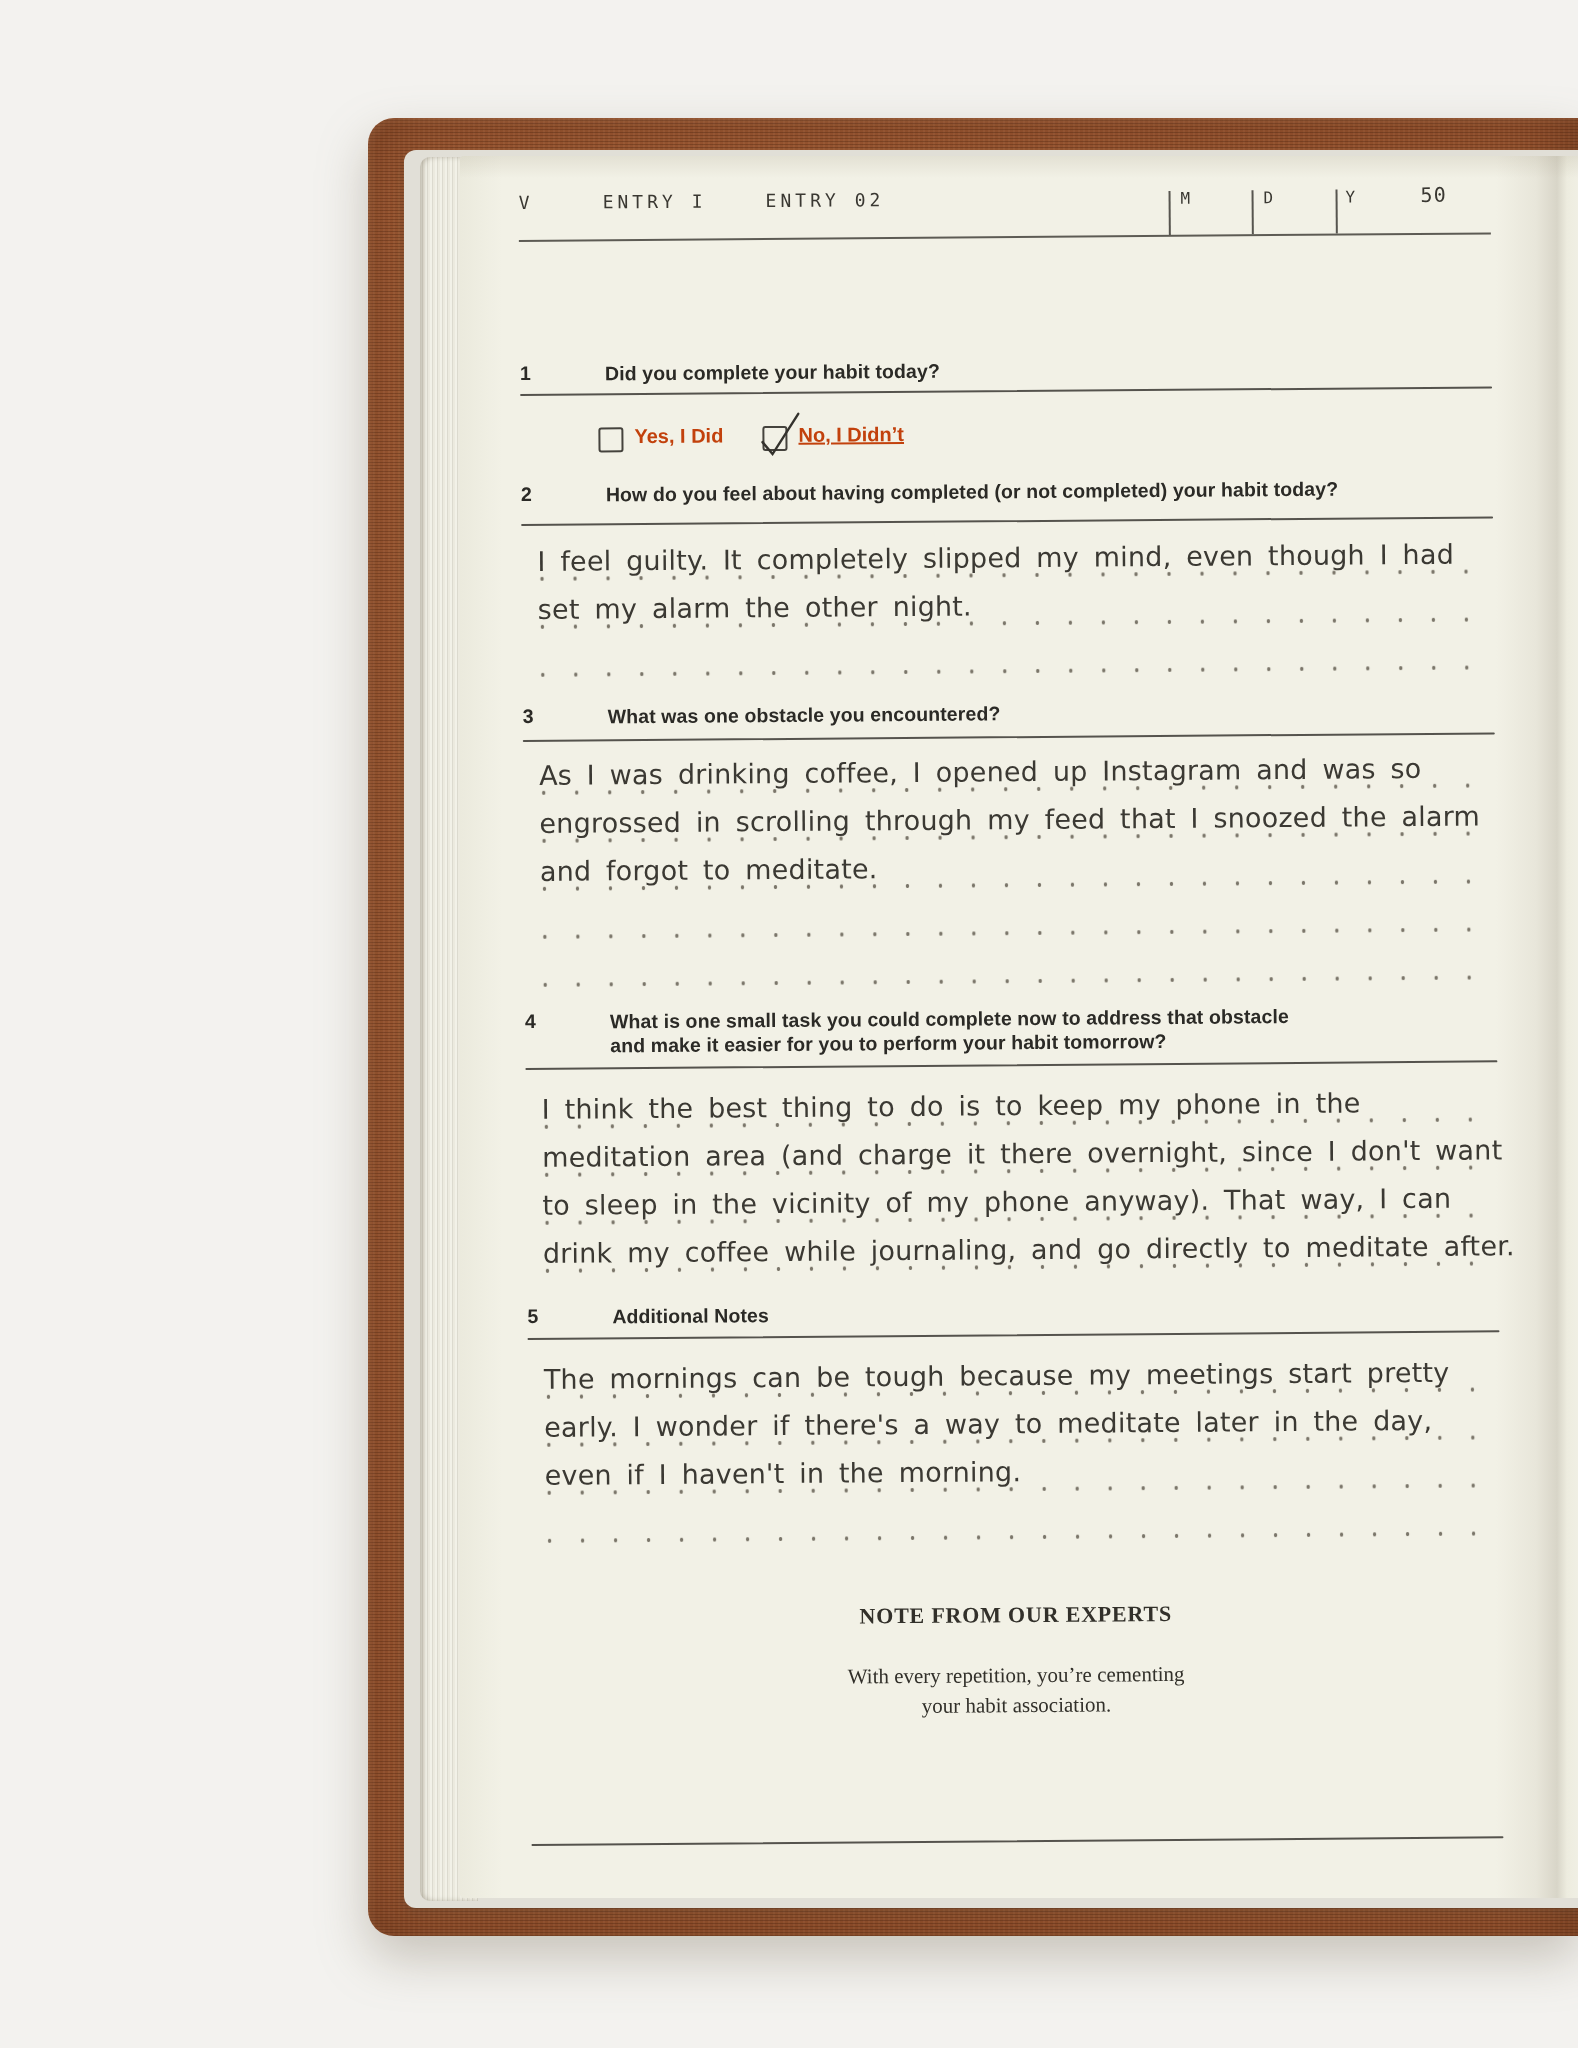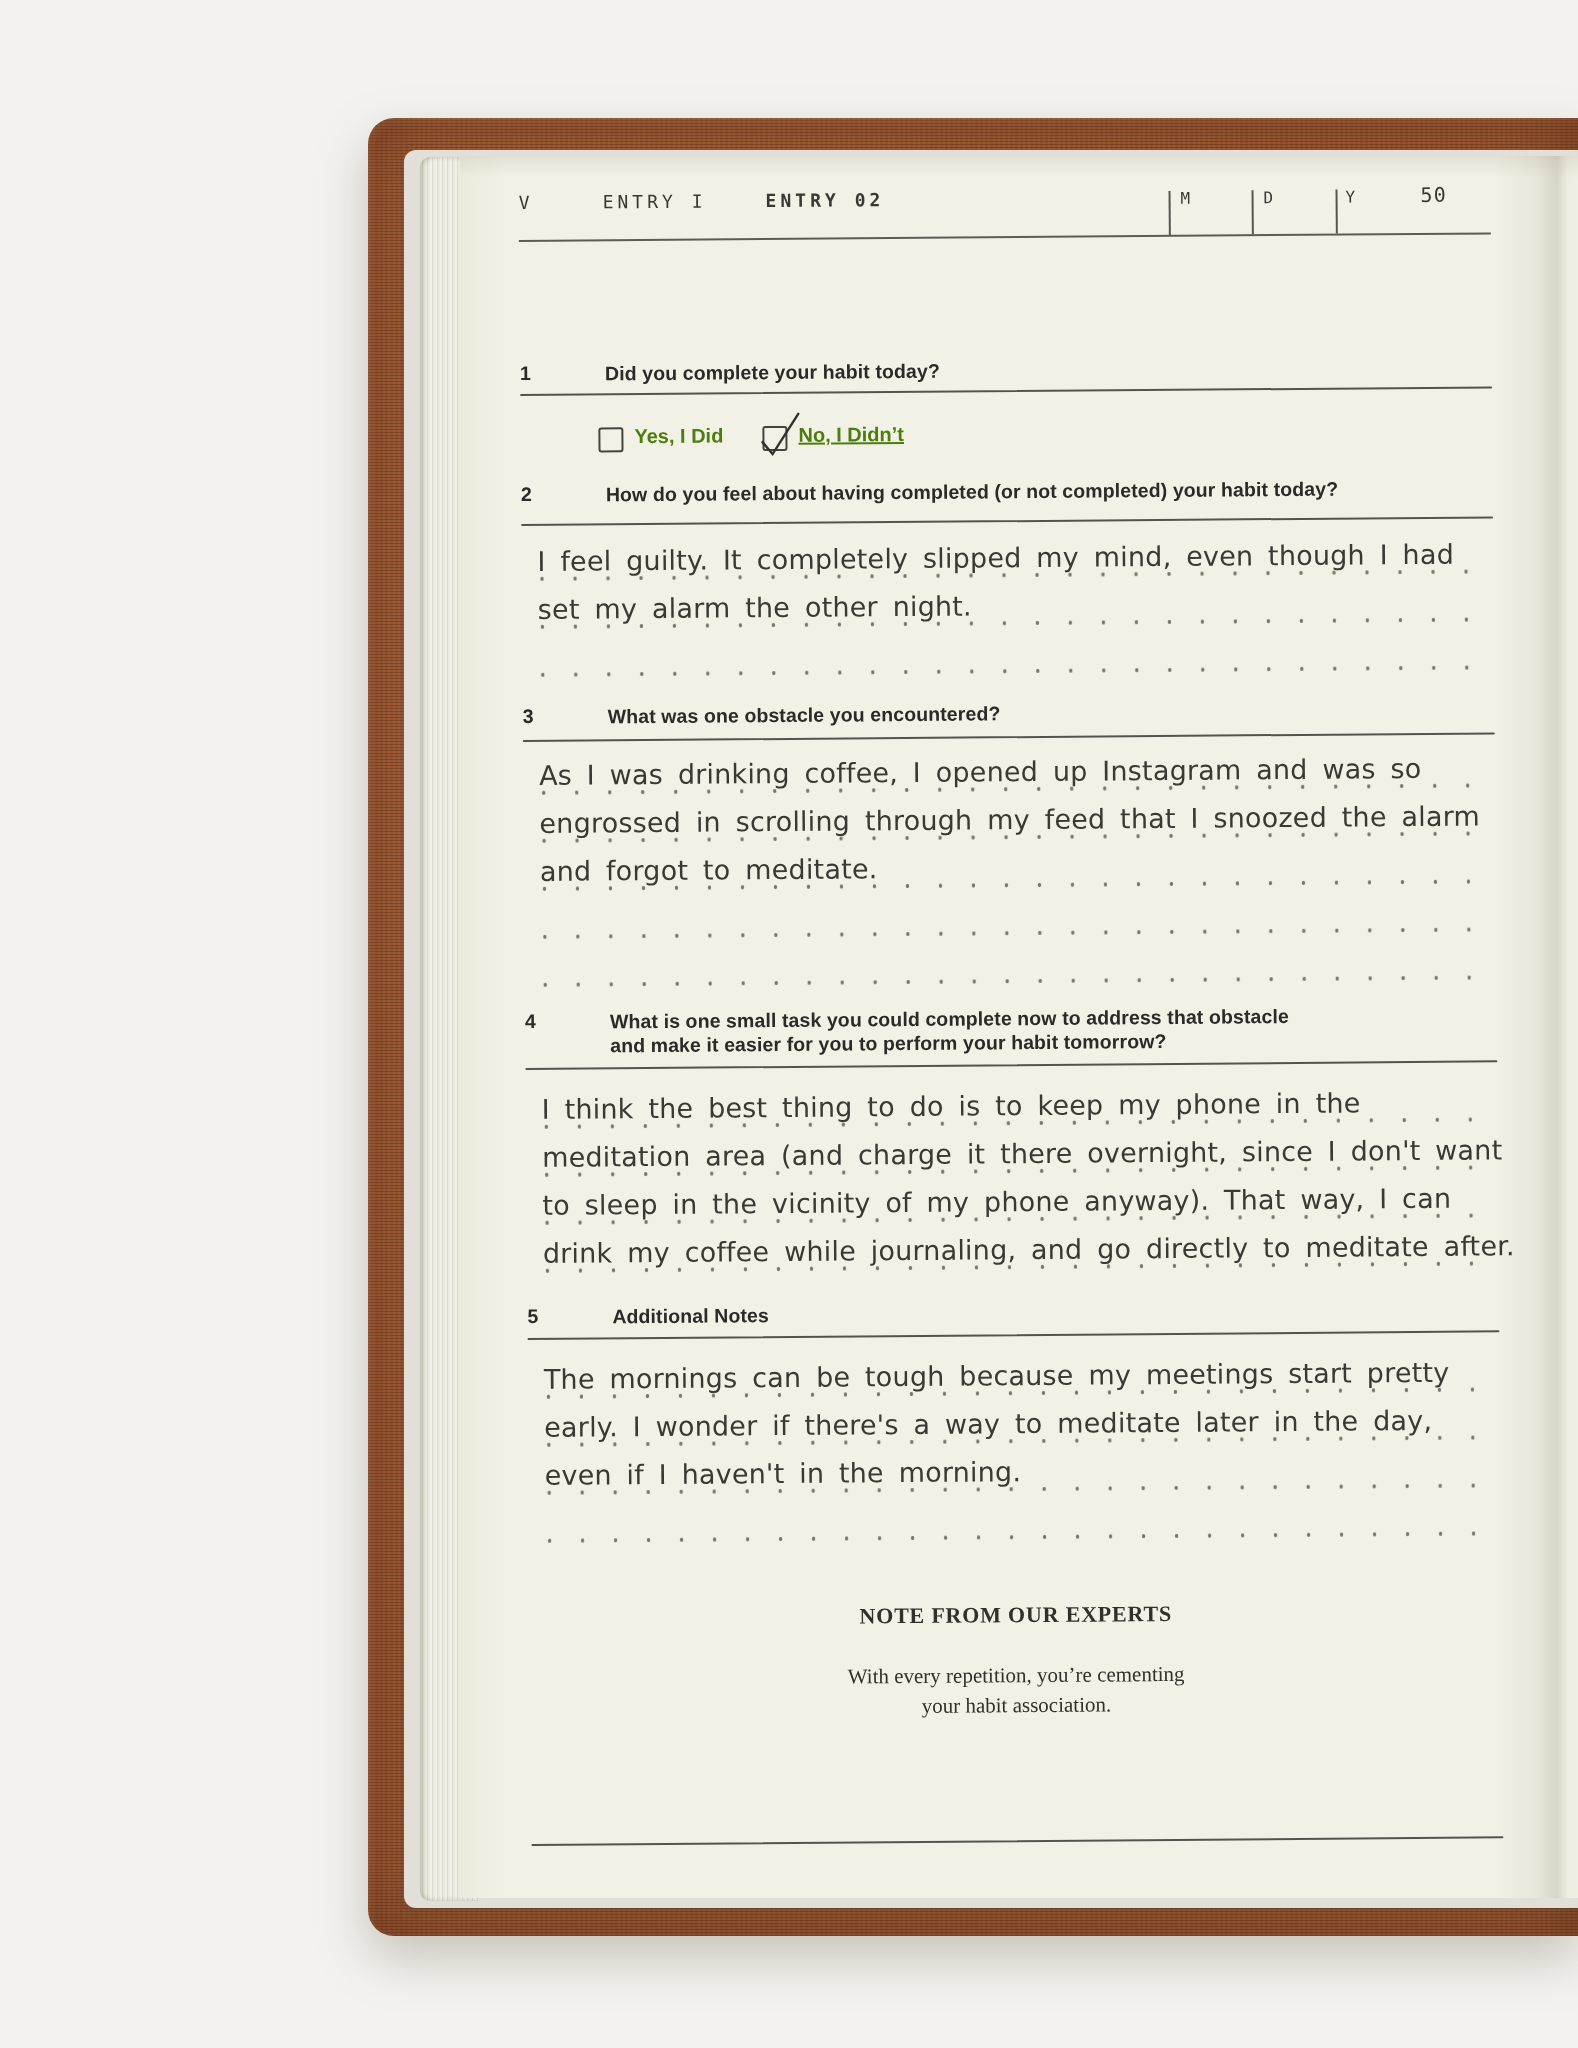--- a/index.html
+++ b/index.html
@@ -35,21 +35,21 @@
   .h-label{font-size:18px;letter-spacing:4px;}
   .h-date{font-size:16px;letter-spacing:1px;}
   .h-page{font-size:20px;letter-spacing:1px;}
   .tick{width:2px;height:44px;top:196px;background:#57554f;}
   .rule{height:2px;background:#55534d;border-radius:1px;}
   .rule-thin{height:1.6px;background:#5d5b54;}
   .q-num{position:absolute;left:0;top:0;font-size:19.5px;font-weight:700;color:#2b2a26;}
   .q-text{margin-left:85px;font-size:19.5px;font-weight:700;line-height:24px;max-width:700px;color:#2b2a26;letter-spacing:.1px;}
   .checkrow{height:44px;}
   .cb-box{position:absolute;width:21px;height:21px;border:2.2px solid #45433d;border-radius:3px;}
-  .cb-label{position:absolute;font-size:20px;font-weight:700;color:#4d7c0f;}
+  .cb-label{position:absolute;font-size:20px;font-weight:700;color:#c2410c;}
   .check-svg{position:absolute;overflow:visible;}
   
   .hw-block{left:525px;width:972px;}
   .hw-line{position:relative;height:48px;
      background-image:radial-gradient(circle,#7b766a 1.6px,rgba(0,0,0,0) 2.1px);
      background-size:33px 6px;background-repeat:repeat-x;
      background-position:4px calc(100% - 4px);}
   .hw-text{display:block;padding-left:16px;white-space:nowrap;
      font-family:"DejaVu Sans",sans-serif;font-size:27px;line-height:48px;
      color:#3b3933;letter-spacing:.2px;word-spacing:6px;}
@@ -66,21 +66,21 @@
 <div class="canvas">
   <div class="cover"></div>
   <div class="under-sheet"></div>
   <div class="page-stack"></div>
   <div class="page"></div>
 
   <div class="content">
 
     <div class="abs mono h-label" style="left:525px;top:192px;">V</div>
     <div class="abs mono h-label" style="left:609px;top:192px;">ENTRY I</div>
-    <div class="abs mono h-label" style="left:772px;top:192px;font-weight:bold;">ENTRY 02</div>
+    <div class="abs mono h-label" style="left:772px;top:192px;">ENTRY 02</div>
     <div class="abs tick" style="left:1175px;"></div>
     <div class="abs tick" style="left:1258px;"></div>
     <div class="abs tick" style="left:1342px;"></div>
     <div class="abs mono h-date" style="left:1187px;top:194px;">M</div>
     <div class="abs mono h-date" style="left:1270px;top:194px;">D</div>
     <div class="abs mono h-date" style="left:1352px;top:194px;">Y</div>
     <div class="abs mono h-page" style="left:1427px;top:190px;width:70px;text-align:left;">50</div>
     <div class="abs rule-thin" style="left:525px;top:240px;width:972px;"></div>
 
     <div class="abs" style="left:525px;top:362px;width:972px;">

